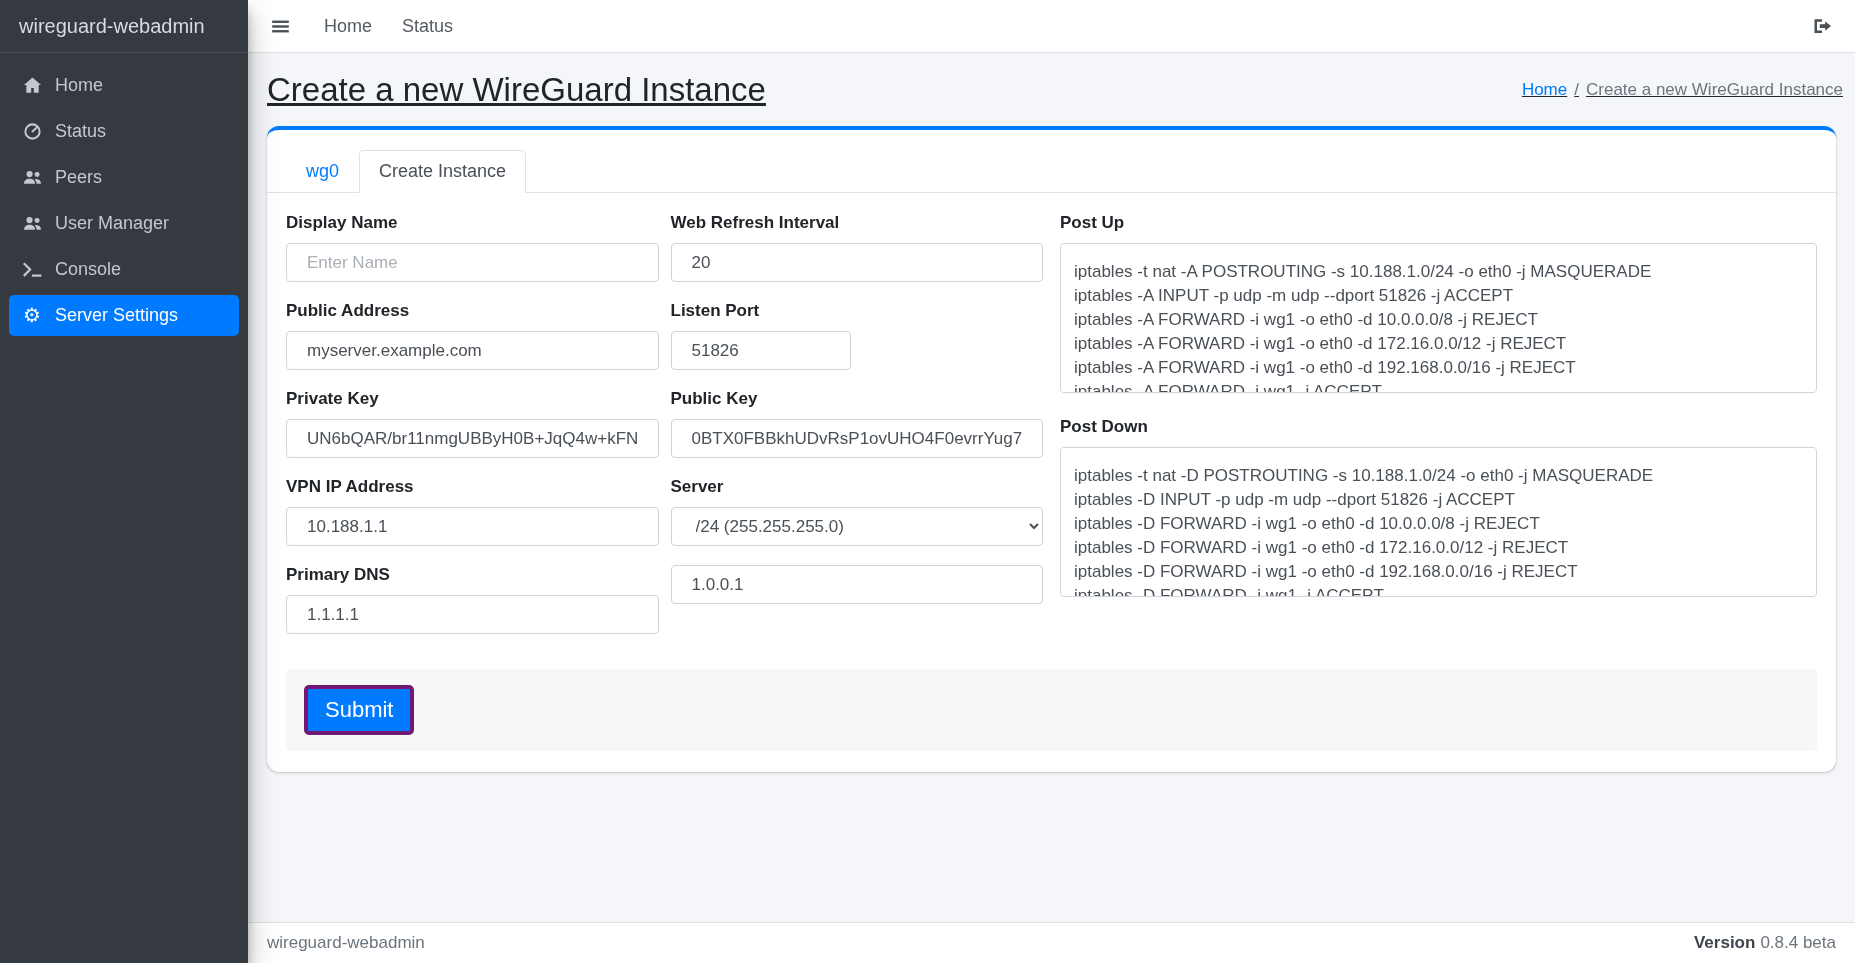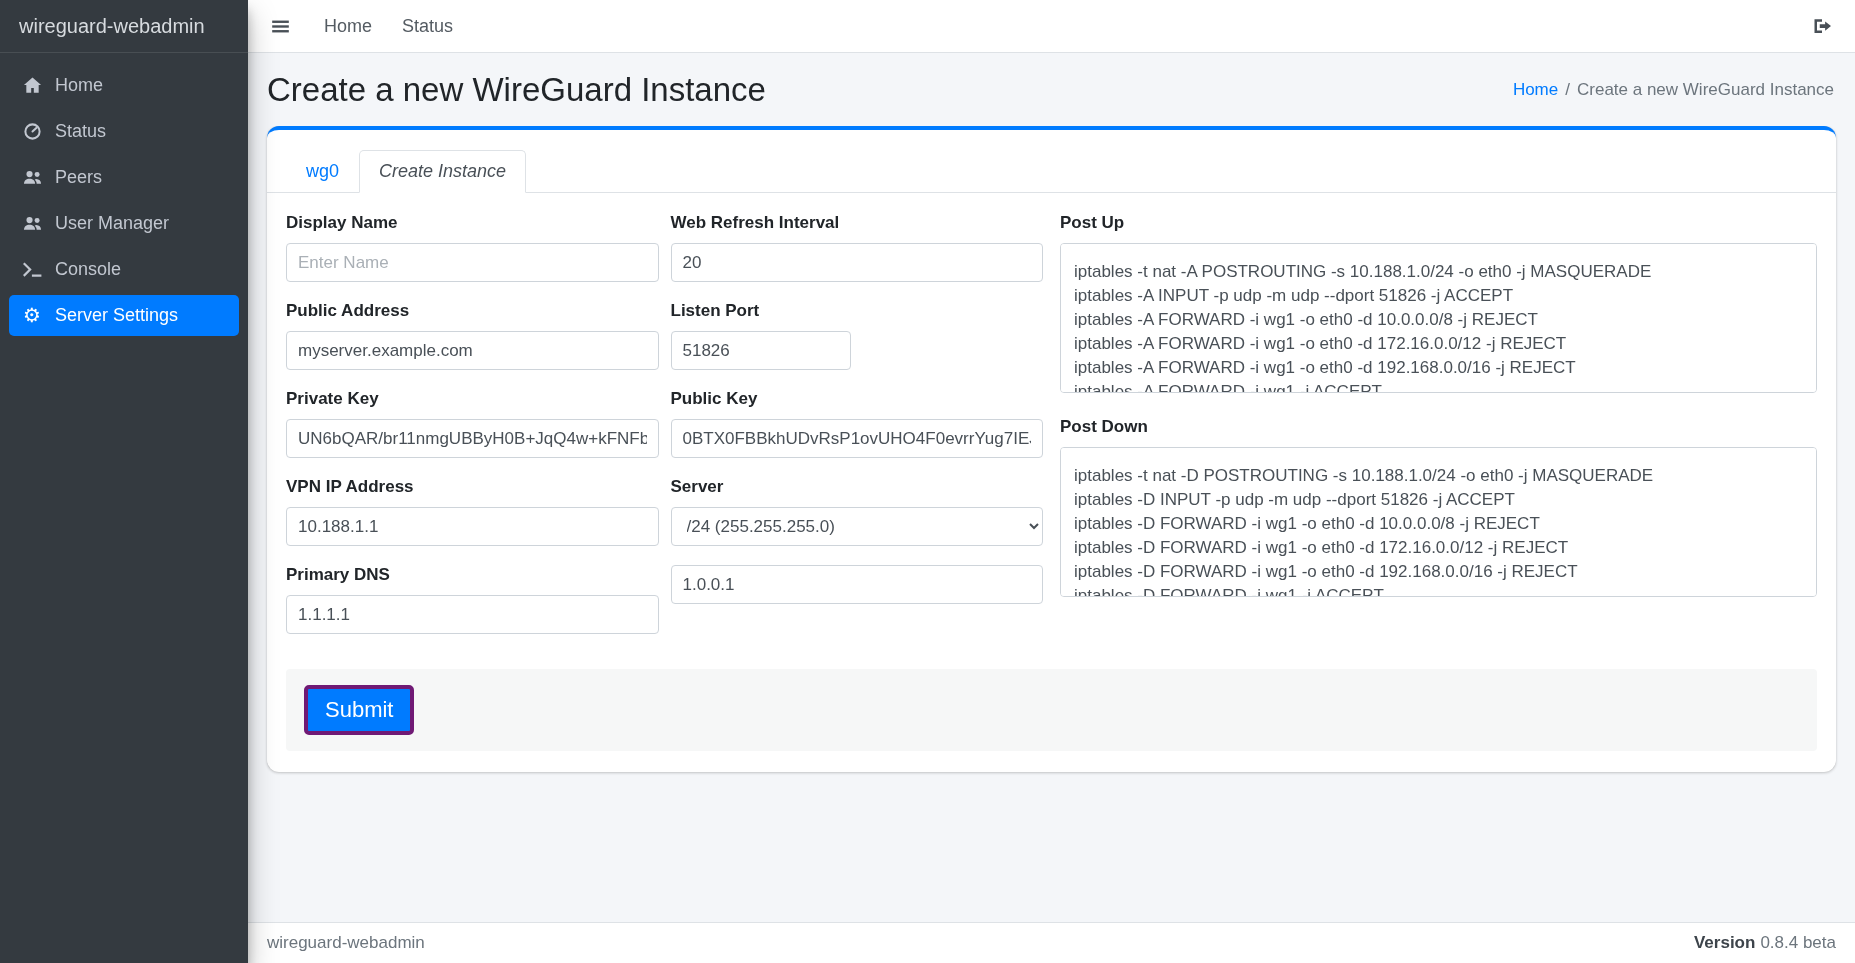--- a/index.html
+++ b/index.html
@@ -44,21 +44,22 @@
   .hamburger { background: none; border: none; padding: 4px; cursor: pointer; color: #495057; display: inline-flex; }
   .hamburger svg { width: 19px; height: 19px; }
   .topnav-link { margin-left: 30px; color: #545b62; text-decoration: none; font-size: 18px; cursor: pointer; }
   .logout-btn { margin-left: auto; background: none; border: none; cursor: pointer; color: #495057; display: inline-flex; padding: 4px; }
   .logout-btn svg { width: 20px; height: 20px; }
 
   .content-wrapper { flex: 1; background: #f4f6f9; overflow: hidden; display: flex; flex-direction: column; }
 
   .content-header {
     display: flex; justify-content: space-between; align-items: center;
-    padding: 18px 21px 17px 19px;
+    padding: 18px 12px 17px 19px;
+    text-decoration: underline;
   }
   .page-title { font-size: 33px; font-weight: 500; margin: 0; color: #212529; }
   .breadcrumb { font-size: 17px; color: #6c757d; white-space: nowrap; }
   .breadcrumb a { color: #007bff; text-decoration: none; cursor: pointer; }
   .breadcrumb .sep { margin: 0 7px; color: #6c757d; }
 
   .content { padding: 0 19px 19px 19px; flex: 1; overflow: hidden; }
 
   
   .card {
@@ -70,36 +71,35 @@
     display: flex; padding: 20px 19px 0 19px; border-bottom: 1px solid #dee2e6;
   }
   .tab {
     padding: 10px 19px; font-size: 18px; margin-bottom: -1px; cursor: pointer;
     border: 1px solid transparent; border-radius: 5px 5px 0 0; user-select: none;
   }
   .tab.link { color: #007bff; }
   .tab.active {
     color: #495057; background: #ffffff;
     border-color: #dee2e6 #dee2e6 #ffffff #dee2e6;
-    font-style: italic;
   }
 
   .card-body { padding: 20px 19px 21px 19px; }
   .form-layout { display: flex; gap: 17px; }
   .form-left { flex: 1; display: grid; grid-template-columns: 1fr 1fr; column-gap: 12px; row-gap: 19px; align-content: start; }
   .form-right { flex: 1; }
 
   .field label {
     display: block; font-weight: 700; font-size: 17px; margin-bottom: 10px; color: #212529;
   }
   .field input, .field select, .field textarea {
     width: 100%; font-family: inherit; font-size: 17px; color: #495057;
     border: 1px solid #ced4da; border-radius: 4px; background: #ffffff; outline: none;
   }
-  .field input, .field select { height: 39px; padding: 0 11px; }
+  .field input, .field select { height: 39px; padding: 0 20px; }
   .field input::placeholder { color: #aab0b6; }
   .split-2 { display: grid; grid-template-columns: 1fr 1fr; column-gap: 12px; }
 
   .field textarea {
     height: 150px; padding: 16px 13px; line-height: 24px;
     white-space: pre; overflow-y: scroll; overflow-x: hidden; resize: none;
   }
   .field textarea::-webkit-scrollbar { width: 16px; }
   .field textarea::-webkit-scrollbar-track { background: #f1f3f5; border-left: 1px solid #e4e7ea; }
   .field textarea::-webkit-scrollbar-thumb { background: #c3c8cd; border: 3px solid #f1f3f5; border-radius: 8px; }

